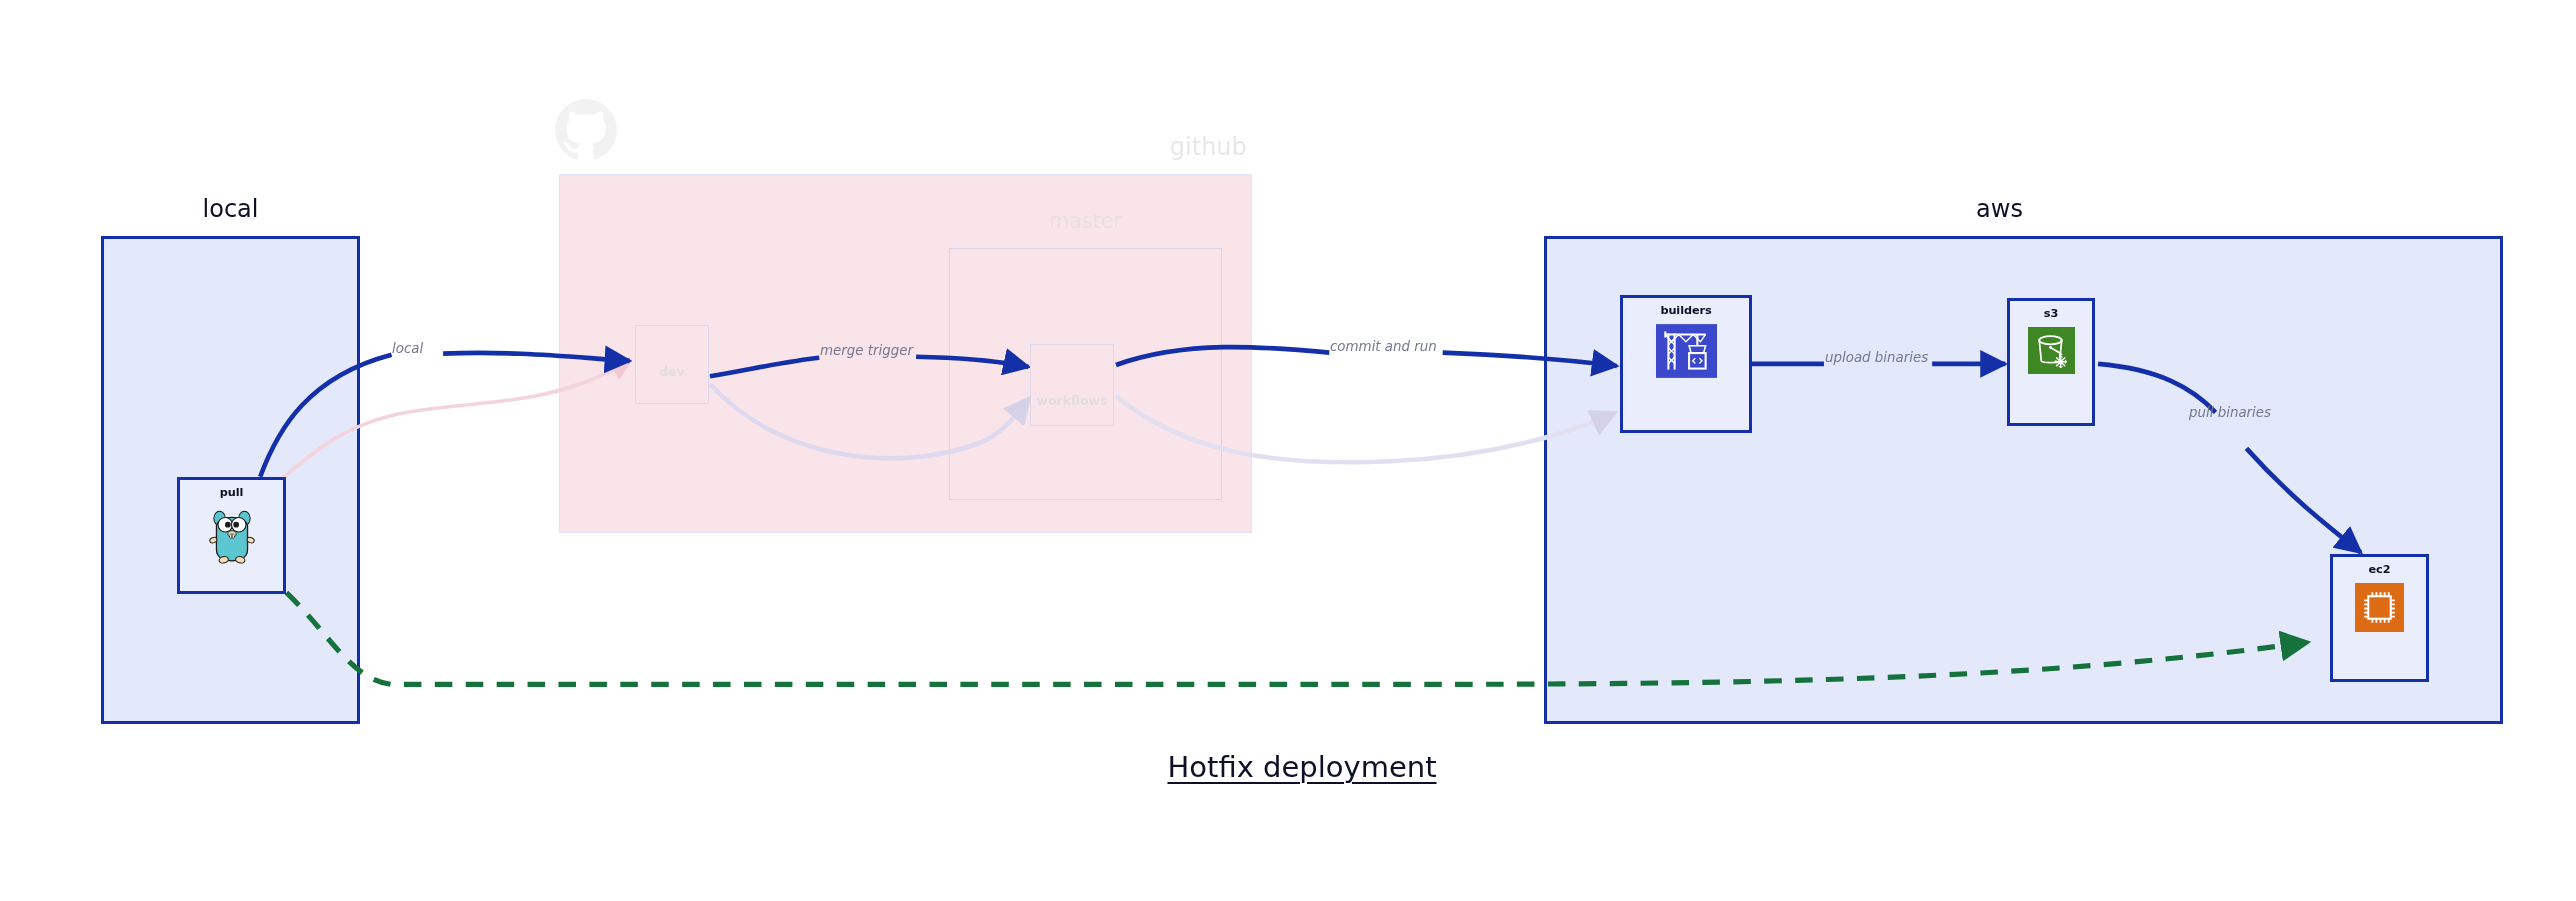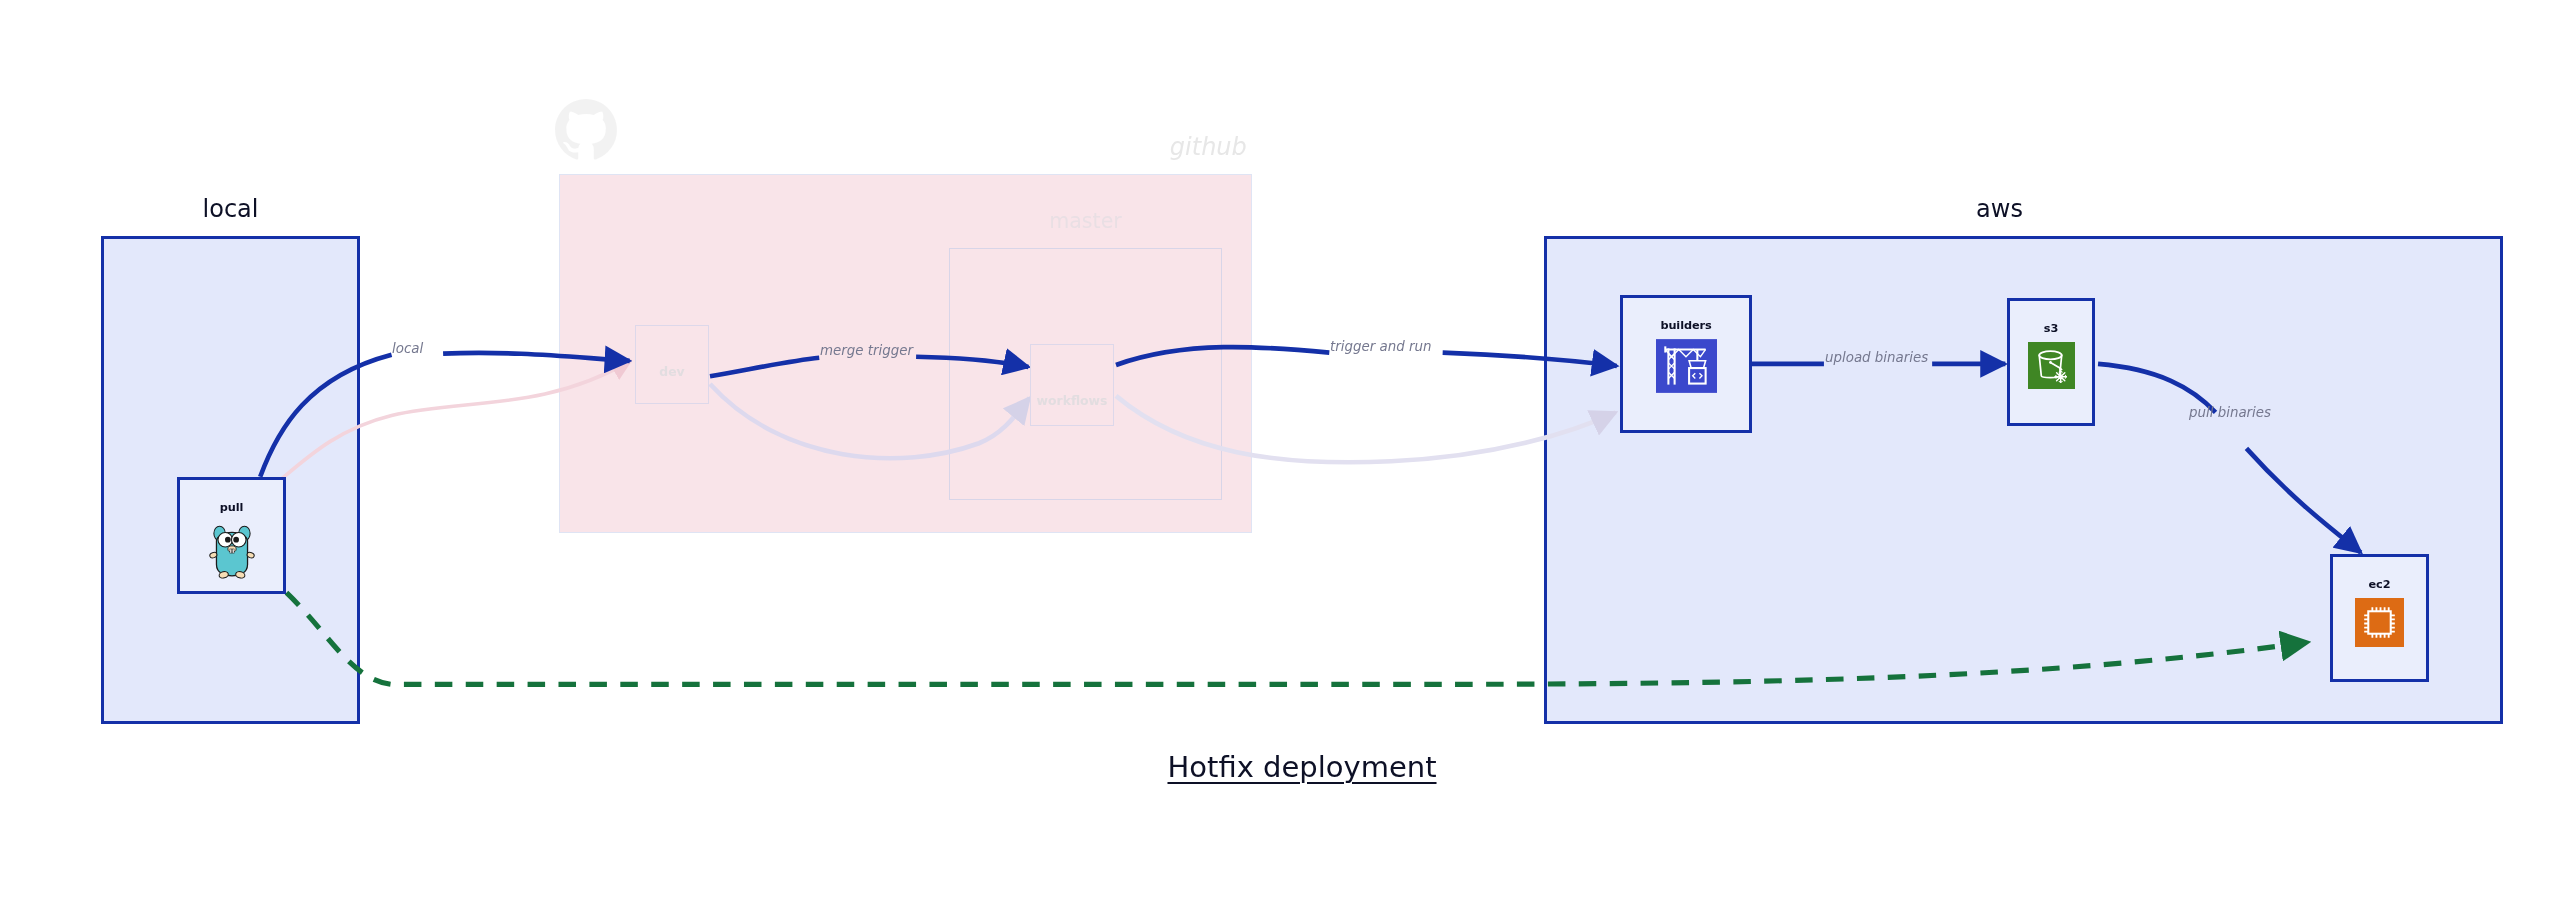--- a/index.html
+++ b/index.html
@@ -49,42 +49,42 @@
     font-size: 24px;
     font-weight: 400;
     color: #0d1026;
     white-space: nowrap;
   }
   .group-title.local-title  { left: 101px;  top: 195px; width: 259px;  text-align: center; }
   .group-title.aws-title    { left: 1520px; top: 195px; width: 959px; text-align: center; }
   .group-title.github-title {
     left: 559px; top: 133px; width: 693px;
     text-align: right; padding-right: 5.2px;
-    color: #e7e7e7; font-size: 24px; font-style: italic;
+    color: #e7e7e7; font-size: 24px;
   }
   .group-title.master-title {
     left: 949px; top: 209px; width: 273px;
     text-align: center;
     color: #e9dfe4; font-size: 20.6px;
   }
 
   
   .node {
     position: absolute;
     background: #eaeefc;
     border: 3.1px solid #1430a8;
     display: flex;
     flex-direction: column;
     align-items: center;
   }
   .node .node-label {
     font-size: 11.3px;
     font-weight: bold;
     color: #0d1026;
-    margin-top: 21px;
+    margin-top: 6px;
     letter-spacing: -0.1px;
   }
   .node .node-icon {
     margin-top: 7.2px;
     display: block;
   }
 
   .node.code     { left: 177px;  top: 477px;  width: 109px; height: 117px; }
   .node.builders { left: 1620px; top: 295px;  width: 132px; height: 138px; }
   .node.s3       { left: 2007px; top: 298px;  width: 88px; height: 128px; }
@@ -208,21 +208,21 @@
     <path d="M 4072 706 C 4190 716 4255 752 4300 800" fill="none" stroke="#1430a8" stroke-width="9"></path>
     <path d="M 4360 870 C 4450 970 4530 1030 4582 1072" fill="none" stroke="#1430a8" stroke-width="9" marker-end="url(#arrow-blue)"></path>
 
     <path d="M 556 1150 C 640 1230 680 1318 760 1328
              L 2700 1328
              C 3400 1328 3950 1320 4480 1246" fill="none" stroke="#15723c" stroke-width="10" stroke-dasharray="34 26" stroke-linecap="butt" marker-end="url(#arrow-green)"></path>
   </svg>
 
   <div class="edge-label" style="left:392px;  top:341px;">local</div>
   <div class="edge-label" style="left:820px; top:343px;">merge trigger</div>
-  <div class="edge-label" style="left:1330px; top:339px;">trigger and run</div>
+  <div class="edge-label" style="left:1330px; top:339px;">commit and run</div>
   <div class="edge-label" style="left:1825px; top:350px;">upload binaries</div>
   <div class="edge-label" style="left:2189px; top:405px;">pull binaries</div>
 
   <div class="ghost-node dev">
     <span class="node-label">dev</span>
   </div>
   <div class="ghost-node workflows">
     <span class="node-label">workflows</span>
   </div>
 

